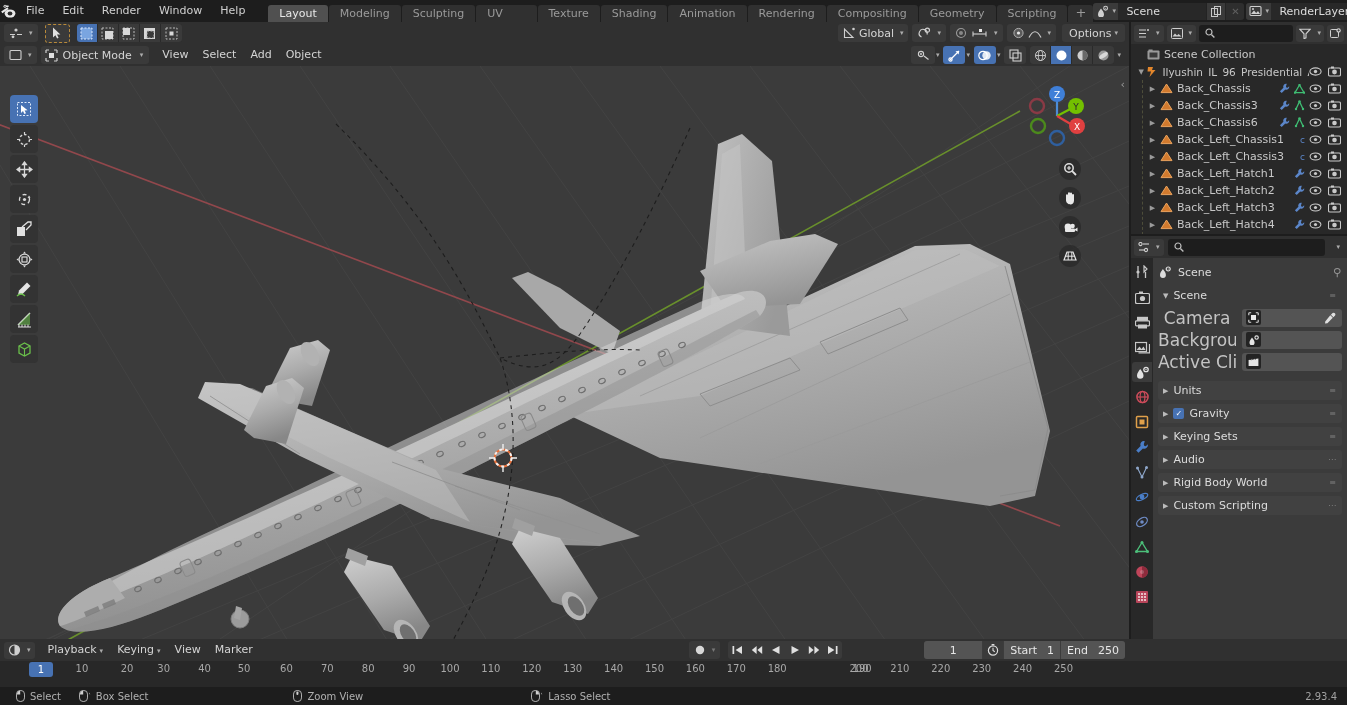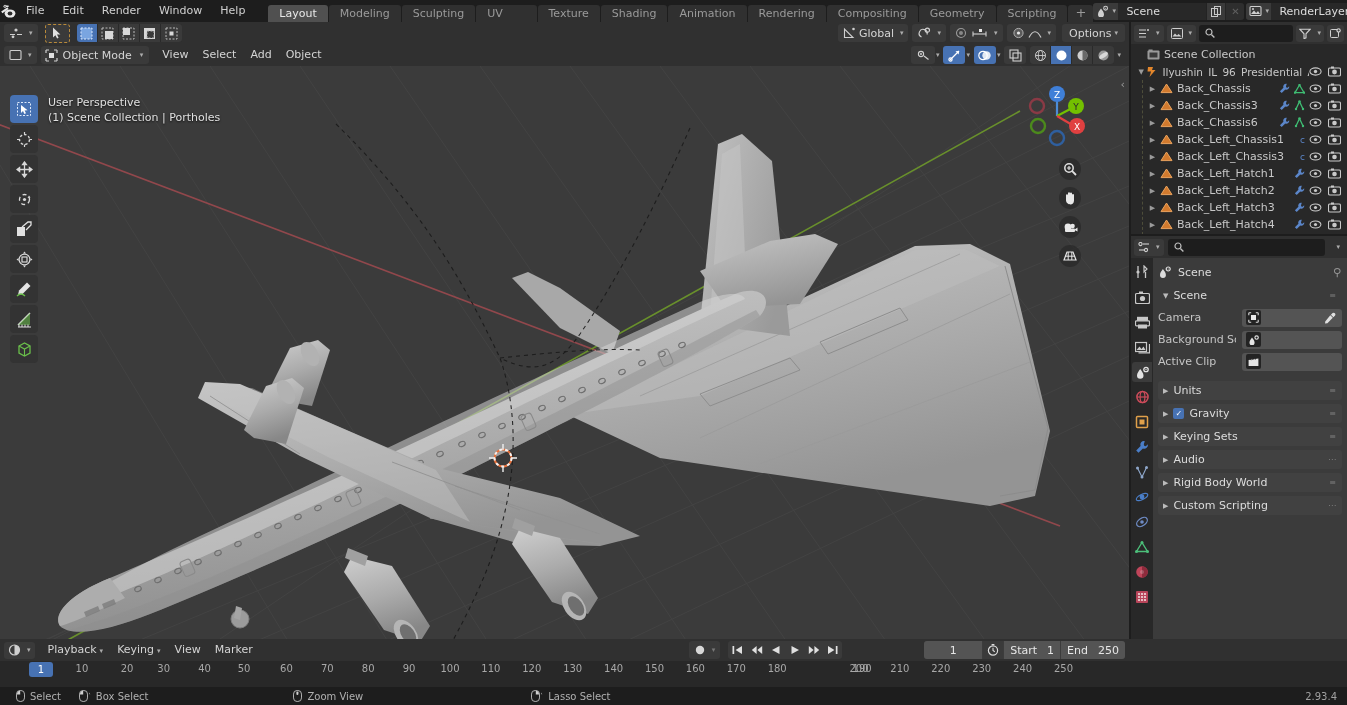--- a/index.html
+++ b/index.html
@@ -74,21 +74,21 @@
   #props-hdr{height:22px;background:#303030;display:flex;align-items:center;padding:0 3px;gap:4px;}
   #props-tabs{position:absolute;left:0;top:22px;width:22px;bottom:0;background:#282828;display:flex;flex-direction:column;align-items:center;padding-top:4px;gap:5px;}
   .ptab{width:20px;height:20px;display:flex;align-items:center;justify-content:center;border-radius:3px 0 0 3px;}
   .ptab.active{background:#3b3b3b;}
   #props-body{position:absolute;left:22px;top:22px;right:0;bottom:0;background:#3b3b3b;padding:4px 5px;overflow:hidden;}
   .prop-title{display:flex;align-items:center;height:20px;gap:6px;font-size:11px;color:#dcdcdc;}
   .panel-hd{display:flex;align-items:center;height:19px;gap:5px;font-size:11px;color:#dcdcdc;margin-top:4px;background:#414141;border-radius:3px;padding:0 5px;}
   .panel-hd.plain{background:transparent;}
   .grip{margin-left:auto;opacity:.4;letter-spacing:1px;font-size:8px;line-height:5px;}
   .prow{display:flex;align-items:center;height:19px;margin-top:3px;gap:6px;}
-  .plabel{width:78px;text-align:left;font-size:11px;color:#c4c4c4;white-space:nowrap;overflow:hidden;}
+  .plabel{width:78px;text-align:center;font-size:17px;color:#c4c4c4;white-space:nowrap;overflow:hidden;}
   .pfield{flex:1;height:18px;background:#545454;border-radius:3px;display:flex;align-items:center;padding:0 4px;gap:4px;}
   .pfield .fic{width:15px;height:15px;background:#232323;border-radius:2px;display:flex;align-items:center;justify-content:center;}
   .eyedrop{width:16px;display:flex;align-items:center;justify-content:center;}
   .chk{width:11px;height:11px;background:#4772b3;border-radius:2px;display:flex;align-items:center;justify-content:center;color:#fff;font-size:8px;}
 
   
   #timeline{position:absolute;left:0;top:639px;width:1347px;height:48px;background:#282828;}
   #tl-hdr{height:22px;background:#303030;display:flex;align-items:center;padding:0 4px;}
   .tl-frames{display:flex;align-items:center;height:18px;background:#3a3a3a;border-radius:3px;overflow:hidden;margin-left:auto;}
   .tl-cur{width:58px;height:18px;background:#545454;display:flex;align-items:center;justify-content:center;font-size:11px;color:#e6e6e6;}
@@ -553,24 +553,20 @@
           <path d="M500 292 C 556 286, 600 282, 640 284"></path>
         </g>
 
         <g transform="translate(503,392)">
           <circle r="8.5" fill="none" stroke="#e8703a" stroke-width="2"></circle>
           <circle r="8.5" fill="none" stroke="#f2f2f2" stroke-width="2" stroke-dasharray="3 3"></circle>
           <path d="M0 -14 V -8 M0 14 V 8 M-14 0 H -8 M14 0 H 8" stroke="#f0f0f0" stroke-width="1.4"></path>
         </g>
       </svg>
 
-      <div id="vp-text" style="top:29px;left:48px;">
-        <div>User Perspective</div>
-        <div>(1) Scene Collection | Portholes</div>
-      </div>
 
       <div id="toolbar" style="top:29px;">
         <div class="tool active">
           <svg width="14" height="15" viewBox="0 0 14 15">
               <rect x="0.5" y="0.5" width="13" height="13" fill="none" stroke="#dce8fa" stroke-dasharray="2 1.5"></rect>
               <path d="M4 3 L4 11 L6 9 L7.4 12 L9 11.2 L7.6 8.4 L10.6 8.2 Z" fill="#fff"></path>
             </svg>
         </div>
         <div class="tool">
           <svg width="17" height="17" viewBox="0 0 17 17">

